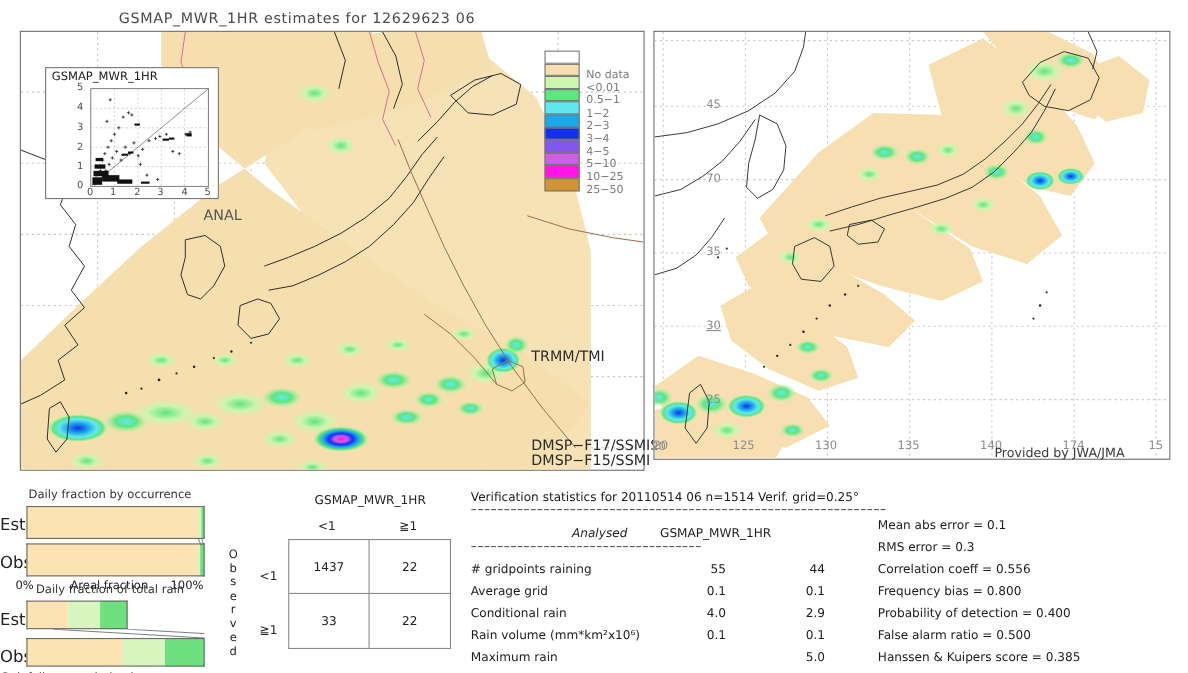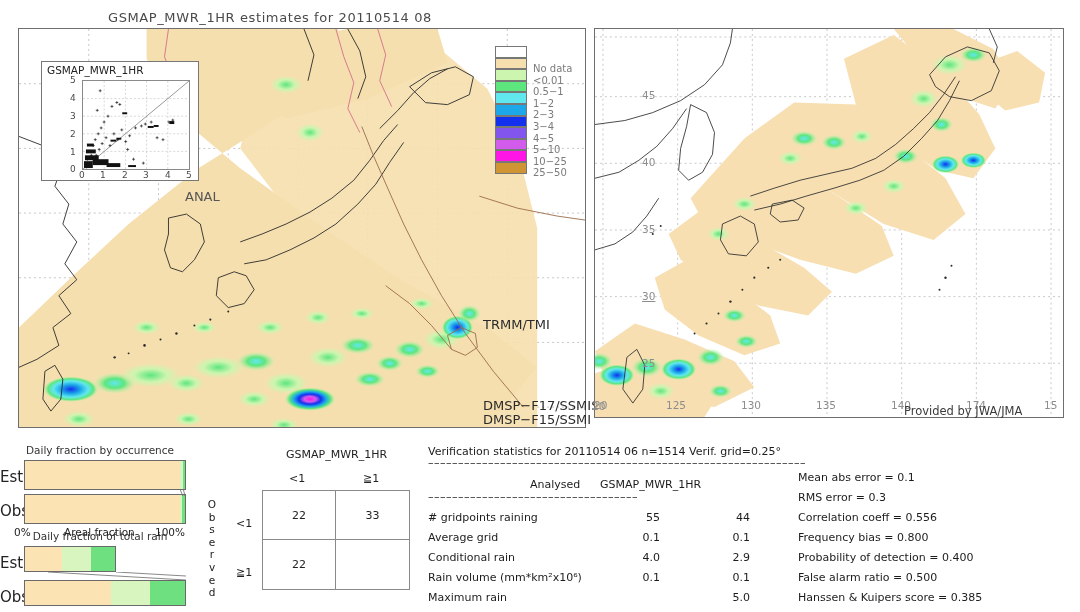--- a/index.html
+++ b/index.html
@@ -128,21 +128,21 @@
   .stats { position: absolute; font-size: 11px; color: #1c1c1c; }
   .sline { position: absolute; white-space: nowrap; }
   .dash { position: absolute; color: #1c1c1c; white-space: nowrap; font-size: 11px; letter-spacing: .5px; }
   .snum { position: absolute; text-align: right; white-space: nowrap; }
 </style>
 </head>
 <body>
 
 <div id="root">
 
-  <div class="ttl" style="left:108px; top:10px;">GSMAP_MWR_1HR estimates for 20110514 08</div>
+  <div class="ttl" style="left:108px; top:10px;">GSMAP_MWR_1HR estimates for 12629623 06</div>
 
   <div class="panel" style="left:18px; top:28px; width:568px; height:400px;">
     <div class="mapwrap">
 
       <svg class="gridsvg" viewBox="0 0 568 400" preserveAspectRatio="none">
         <g stroke="#c6c6c6" stroke-width="1" stroke-dasharray="2,3">
           <line x1="70" y1="0" x2="70" y2="400"></line>
           <line x1="140" y1="0" x2="140" y2="400"></line>
           <line x1="210" y1="0" x2="210" y2="400"></line>
           <line x1="280" y1="0" x2="280" y2="400"></line>
@@ -536,21 +536,21 @@
             <circle cx="346" cy="262" r="1"></circle>
           <circle cx="358" cy="238" r="1"></circle>
           <circle cx="66" cy="198" r="1"></circle>
             <circle cx="58" cy="206" r="1"></circle>
         </g>
       </svg>
     </div>
   </div>
 
   <div class="tick" style="left:642px; top:89px;">45</div>
-  <div class="tick" style="left:642px; top:156px;">40</div>
+  <div class="tick" style="left:642px; top:156px;">70</div>
   <div class="tick" style="left:642px; top:223px;">35</div>
   <div class="tick" style="left:642px; top:290px;text-decoration:underline;">30</div>
   <div class="tick" style="left:642px; top:357px;">25</div>
   <div class="tick" style="left:592px; top:400px;">20</div>
 
   <div class="tick" style="left:594px; top:399px;">20</div>
   <div class="tick" style="left:666px; top:399px;">125</div>
   <div class="tick" style="left:741px; top:399px;">130</div>
   <div class="tick" style="left:816px; top:399px;">135</div>
   <div class="tick" style="left:891px; top:399px;">140</div>
@@ -616,32 +616,33 @@
 
     <div class="ctab-col" style="left:89px; top:32px;">&lt;1</div>
     <div class="ctab-col" style="left:163px; top:32px;">≧1</div>
 
     <div class="vword" style="left:6px; top:58px;">O<br>b<br>s<br>e<br>r<br>v<br>e<br>d</div>
 
     <div class="crow-lab" style="left:36px; top:77px;">&lt;1</div>
     <div class="crow-lab" style="left:36px; top:126px;">≧1</div>
 
     <div class="ctab-grid" style="left:62px; top:50px; width:148px; height:100px;">
+      <div class="ccell">1437</div>
       <div class="ccell">22</div>
       <div class="ccell">33</div>
       <div class="ccell">22</div>
     </div>
   </div>
 
   <div class="stats" style="left:428px; top:440px; width:652px; height:172px;">
 
     <div class="sline" style="left:0; top:5px;">Verification statistics for 20110514 06  n=1514  Verif. grid=0.25°</div>
     <div class="dash" style="left:0; top:16px; overflow:hidden; width:648px;">–––––––––––––––––––––––––––––––––––––––––––––––––––––––––––––––</div>
 
-    <div class="sline" style="left:102px; top:38px;">Analysed</div>
+    <div class="sline" style="left:92px; top:38px;font-style:italic;">Analysed</div>
     <div class="sline" style="left:172px; top:38px;">GSMAP_MWR_1HR</div>
     <div class="dash" style="left:0; top:50px; overflow:hidden; width:348px;">–––––––––––––––––––––––––––––––––––</div>
 
     <div class="sline" style="left:0; top:71px;"># gridpoints raining</div>
     <div class="snum" style="left:188px; top:71px; width:44px;">55</div>
     <div class="snum" style="left:278px; top:71px; width:44px;">44</div>
 
     <div class="sline" style="left:0; top:91px;">Average grid</div>
     <div class="snum" style="left:188px; top:91px; width:44px;">0.1</div>
     <div class="snum" style="left:278px; top:91px; width:44px;">0.1</div>

